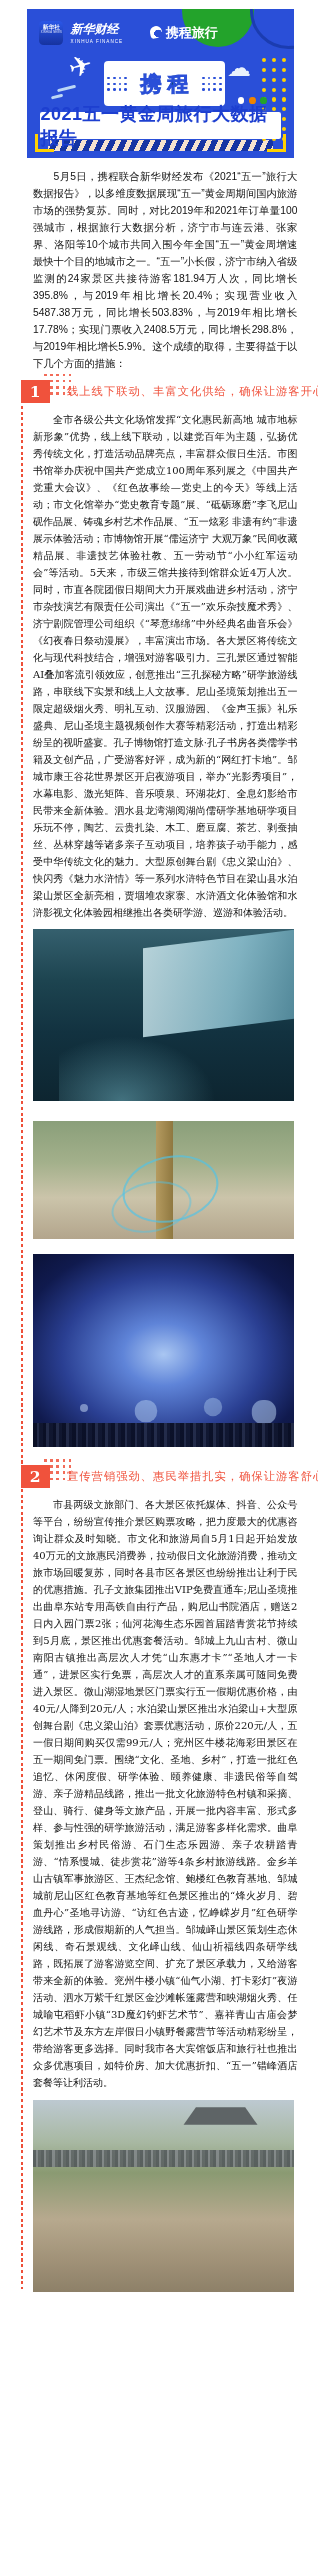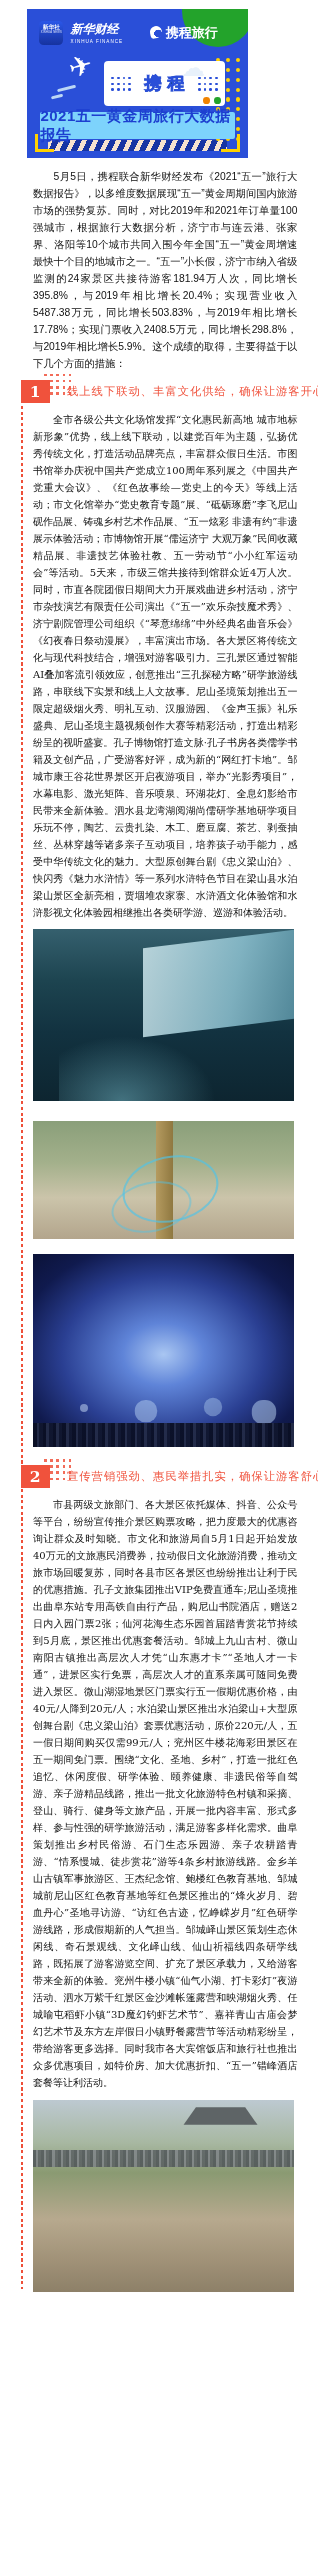--- a/index.html
+++ b/index.html
@@ -23,21 +23,21 @@
   .statue-head { position:absolute; left:50%; top:15%; width:9.3px; height:10.3px; margin-left:-4.6px;
      background:#b98f4c; border-radius:50% 50% 40% 40%; }
   .statue-steps { position:absolute; left:50%; top:60%; width:77px; height:41px; transform:translateX(-50%);
      background:linear-gradient(180deg,#d8c26a 0%,#c9c29a 40%,#b5b5ad 100%); opacity:.85; }
   .crowd-band { position:absolute; left:0; bottom:0; width:100%; height:34px; opacity:.92;
      background:repeating-linear-gradient(90deg, #1d2630 0 3.1px, #47525e 3.1px 5.7px, #2a323e 5.7px 8.8px, #5a646f 8.8px 11.3px); }
   .intro-caption { margin:7.2px 4.1px 0 4.1px; font-size:10.3px; line-height:17px; text-align:justify;
      text-indent:2em; color:#111; }
 
   
-  .banner { position:relative; margin:9.3px 0 0 27px; width:221px; height:149px;
+  .banner { position:relative; margin:9.3px 0 0 27px; width:267px; height:149px;
             background:#2a4fd8; overflow:hidden; }
   .green-circle { position:absolute; left:155px; top:-34px; width:72px; height:72px; border-radius:50%;
             background:#23a32b; }
   .ring-circle { position:absolute; left:223px; top:-37px; width:77px; height:77px; border-radius:50%;
             border:3.1px solid #1b3cb0; box-sizing:border-box; }
   .logo-row { position:absolute; left:12.4px; top:11.3px; display:flex; align-items:center; gap:7.2px; z-index:2; }
   .xinhua-app { width:24px; height:24px; border-radius:4.6px; background:linear-gradient(180deg,#2b57e8,#16339f);
             color:#fff; font-size:5.7px; font-weight:bold; text-align:center; line-height:1.2; padding-top:3.6px; box-sizing:border-box; }
   .xinhua-app small { display:block; font-size:2.6px; letter-spacing:0.3px; font-weight:normal; opacity:.9; }
   .xinhua-fin { color:#fff; text-align:left; }
@@ -49,34 +49,34 @@
   .dots-right { position:absolute; right:8.2px; top:49px; display:grid;
             grid-template-columns:repeat(3,4.1px); grid-auto-rows:4.1px; gap:5.7px; z-index:2; }
   .dots-right i { width:4.1px; height:4.1px; border-radius:50%; background:#ffd100; }
   .plane-icon { position:absolute; left:42px; top:41px; font-size:28px; color:#ffffff;
             transform:rotate(-16deg); z-index:3; font-family:"DejaVu Sans", sans-serif; }
   .speed1,.speed2 { position:absolute; height:2.6px; background:#bcd7f5; border-radius:1.5px; transform:rotate(-14deg); }
   .speed1 { left:30px; top:78px; width:18.5px; }
   .speed2 { left:24px; top:86px; width:12.4px; }
   .badge-card { position:absolute; left:77px; top:52px; width:121px; height:45px; background:#ffffff;
             border-radius:4.1px; display:flex; align-items:center; justify-content:center; gap:7.2px; z-index:2; }
-  .badge-text { font-size:17px; font-weight:900; color:#0c4a6e; letter-spacing:6.2px; text-indent:6.2px;
+  .badge-text { font-size:21px; font-weight:900; color:#0c4a6e; letter-spacing:6.2px; text-indent:6.2px;
             -webkit-text-stroke:0.8px #2a4fd8; }
   .card-dots { display:grid; grid-template-columns:repeat(4,2.6px); grid-auto-rows:2.6px; gap:3.1px; }
   .card-dots i { width:2.6px; height:2.6px; border-radius:50%; background:#2a4fd8; }
   .cloud-icon { position:absolute; right:43px; top:45px; font-size:24px; color:#e8f1fb; z-index:2;
             font-family:"DejaVu Sans", sans-serif; }
   .status-dots { position:absolute; right:27px; top:88px; display:flex; gap:4.6px; z-index:2; }
   .status-dots i { width:6.7px; height:6.7px; border-radius:50%; }
   .status-dots i:nth-child(1){ background:#ffffff; }
   .status-dots i:nth-child(2){ background:#f08300; }
   .status-dots i:nth-child(3){ background:#23a32b; }
-  .title-bar { position:absolute; left:13.4px; right:13.4px; top:103px; height:27px; background:#7dd3fc;
+  .title-bar { position:absolute; left:13.4px; right:13.4px; top:103px; height:27px; background:#ffffff;
             border-radius:2.1px; display:flex; align-items:center; justify-content:center;
-            color:#1d3fd0; font-weight:900; font-size:15px; letter-spacing:0.5px; z-index:2; }
+            color:#1d3fd0; font-weight:900; font-size:18px; letter-spacing:0.5px; z-index:2; }
   .stripe-bar { position:absolute; left:20.6px; right:20.6px; top:131px; height:10.3px; border-radius:1.5px;
             background:repeating-linear-gradient(115deg,#f6e3cf 0 4.6px,#1634a3 4.6px 10.3px); z-index:1; }
   .bracket { position:absolute; width:15.5px; height:15.5px; z-index:3; }
   .bracket.bl { left:8.2px; bottom:6.2px; border-left:3.6px solid #ffd100; border-bottom:3.6px solid #ffd100; }
   .bracket.br { right:8.2px; bottom:6.2px; border-right:3.6px solid #ffd100; border-bottom:3.6px solid #ffd100; }
 
   
   .para1 { margin:9.3px 20.6px 0 33px; font-size:10.3px; line-height:17px; text-align:justify;
            text-indent:2em; color:#111; }
   .sections-wrap { position:relative; margin-top:7.2px; }

